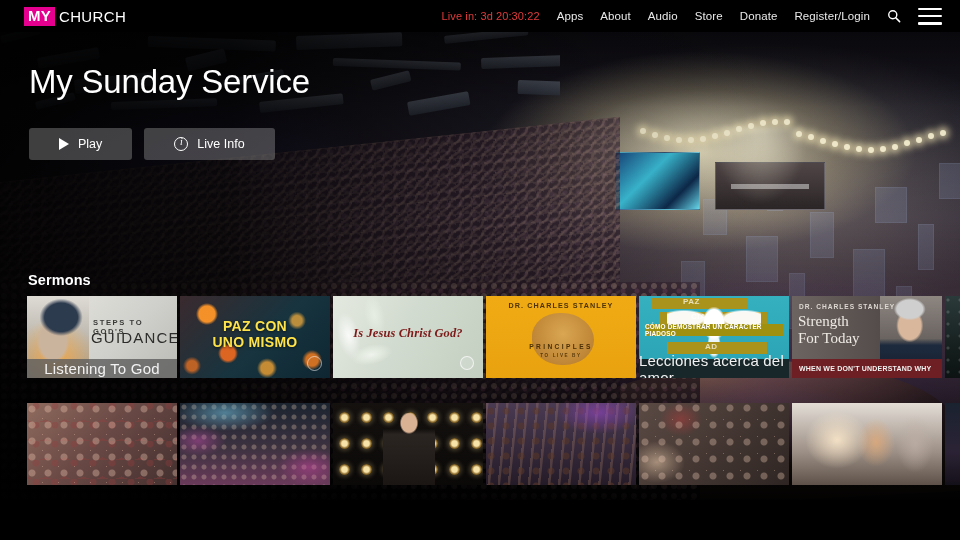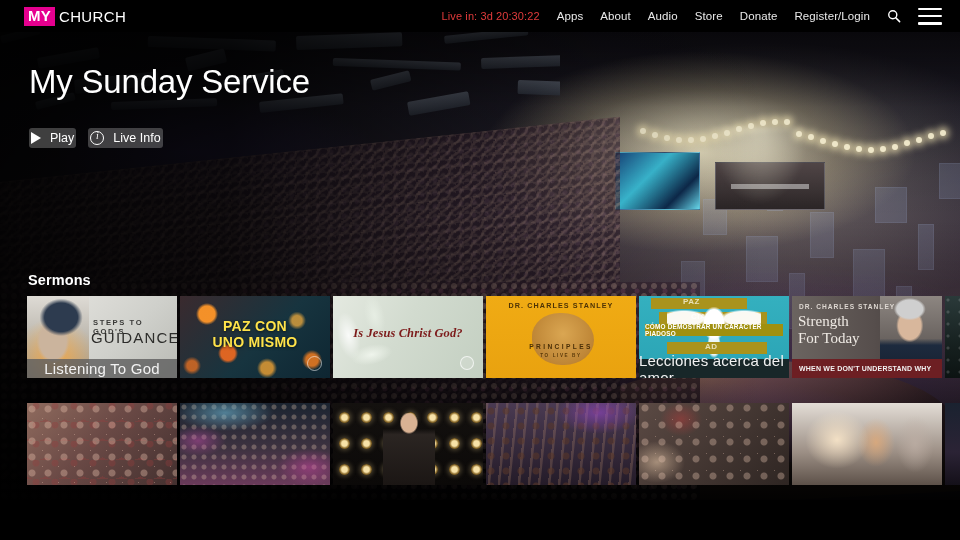--- a/index.html
+++ b/index.html
@@ -88,21 +88,21 @@
   .nav-item { color:#e9e9e9; font-size:11.5px; letter-spacing:.1px; }
   .nav-icon { color:#fff; display:flex; align-items:center; }
   .hamburger { display:flex; flex-direction:column; justify-content:space-between; width:24px; height:17px; }
   .hamburger span { display:block; height:2.6px; background:#fff; border-radius:1px; }
 
   
   .hero-content { position:absolute; left:29px; top:62px; width:420px; z-index:20; }
   .hero-title { color:#fff; font-size:33px; font-weight:400; letter-spacing:-.2px; line-height:40px; }
   .hero-desc { color:#f0f0f0; font-size:15.5px; line-height:25px; margin-top:20px; width:375px; font-weight:400; }
   .hero-btns { display:flex; gap:12px; margin-top:26px; }
-  .btn { display:flex; align-items:center; gap:9px; height:20px; padding:0 2px;
+  .btn { display:flex; align-items:center; gap:9px; height:32px; padding:0 30px;
          background:rgba(190,190,190,.32); border-radius:3px; color:#fff; font-size:12.5px; }
   .ic-play { width:0;height:0;border-left:10px solid #fff;border-top:6px solid transparent;border-bottom:6px solid transparent; }
   .ic-info { width:14px;height:14px;border:1.6px solid #fff;border-radius:50%;position:relative;}
   .ic-info::after{content:"i";position:absolute;left:0;right:0;top:-2px;text-align:center;font-size:10px;font-style:italic;font-family:"Liberation Serif",serif;color:#fff;}
 
   
   .row { position:absolute; left:0; width:872px; z-index:20; }
   .row-sermons { top:272px; }
   .row-services { top:403px; }
   .row-title { color:#fff; font-size:14.5px; font-weight:700; margin-left:28px; margin-bottom:8px; letter-spacing:.1px; }

